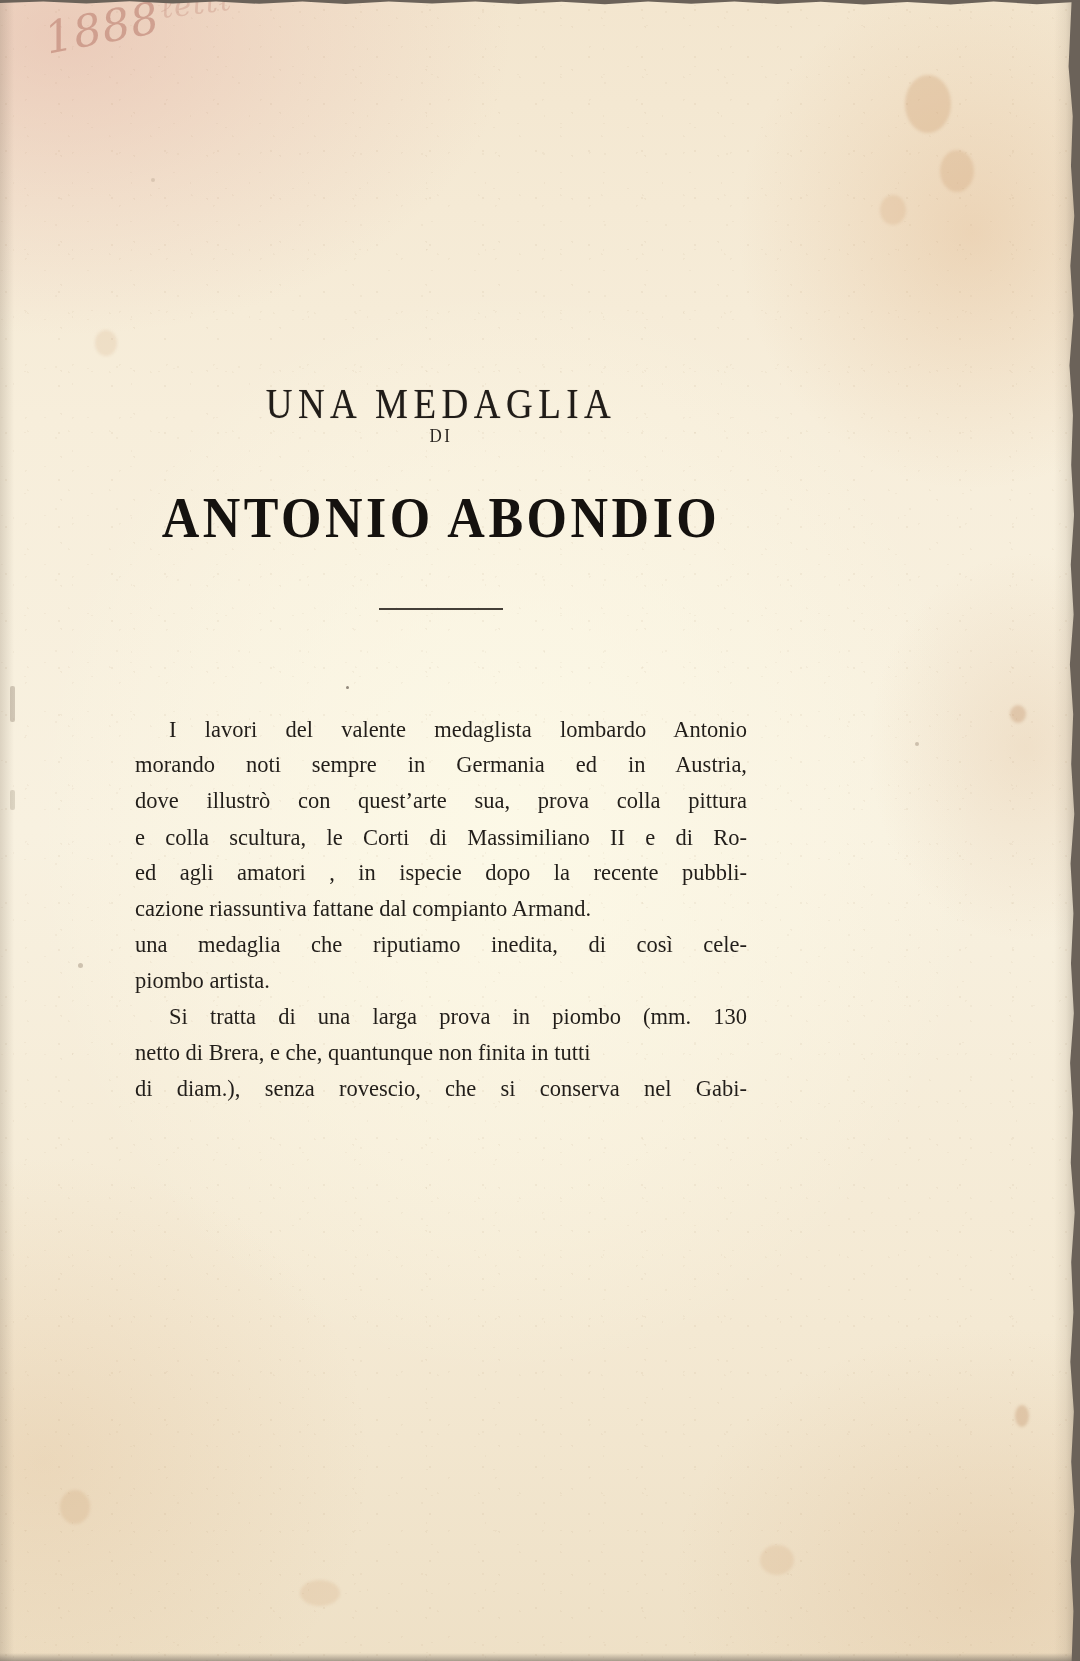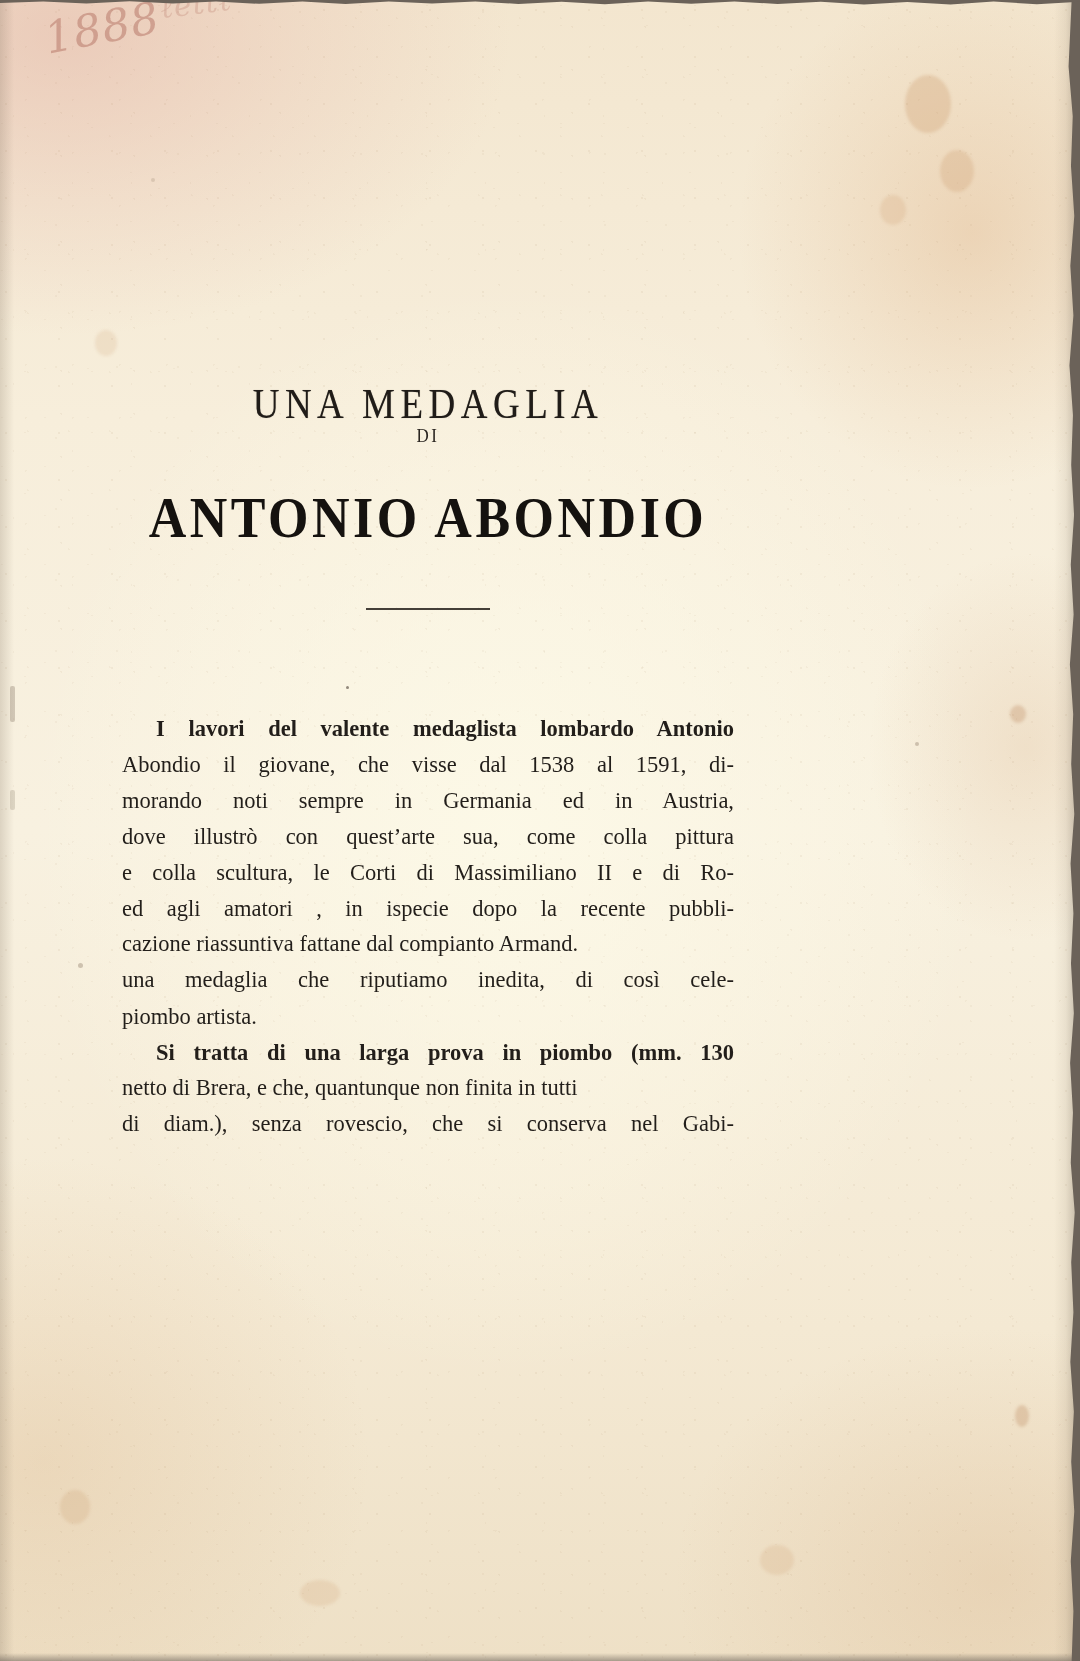--- a/index.html
+++ b/index.html
@@ -156,21 +156,21 @@
     top: -14px;
     font-size: 30px;
     transform: rotate(-7deg);
     opacity: 0.45;
     letter-spacing: 1px;
   }
 
   
   .content {
     position: absolute;
-    left: 0;
+    left: 13px;
     top: 0;
     width: 856px;
   }
 
   .title-main {
     text-align: center;
     font-size: 37px;
     letter-spacing: 5.5px;
     font-weight: normal;
     color: #201c18;
@@ -234,21 +234,20 @@
     white-space: pre;
   }
   
   .body .line.just {
     text-align: justify;
     text-align-last: justify;
     white-space: normal;
   }
   .body .indent {
     padding-left: 34px;
-    font-weight: bold;
   }
 
   
   .ink-speck {
     position: absolute;
     width: 3px;
     height: 3px;
     border-radius: 50%;
     background: rgba(60,48,38,0.55);
   }
@@ -288,23 +287,22 @@
 
     <h2 class="title-author">ANTONIO ABONDIO</h2>
 
     <div class="rule-wrap">
       <span class="rule"></span>
     </div>
 
     <div class="body" id="body-text">
         <p>
           <span class="line just indent">I lavori del valente medaglista lombardo Antonio</span>
-          <span class="line just">Abondio il giovane, che visse dal 1538 al 1591, di-</span>
           <span class="line just">morando noti sempre in Germania ed in Austria,</span>
-          <span class="line just">dove illustrò con quest’arte sua, come colla pittura</span>
+          <span class="line just">dove illustrò con quest’arte sua, prova colla pittura</span>
           <span class="line just">e colla scultura, le Corti di Massimiliano II e di Ro-</span>
           <span class="line just">ed agli amatori , in ispecie dopo la recente pubbli-</span>
           <span class="line">cazione riassuntiva fattane dal compianto Armand.</span>
         </p>
         <p>
           <span class="line just">una medaglia che riputiamo inedita, di così cele-</span>
           <span class="line">piombo artista.</span>
         </p>
         <p>
           <span class="line just indent">Si tratta di una larga prova in piombo (mm. 130</span>

